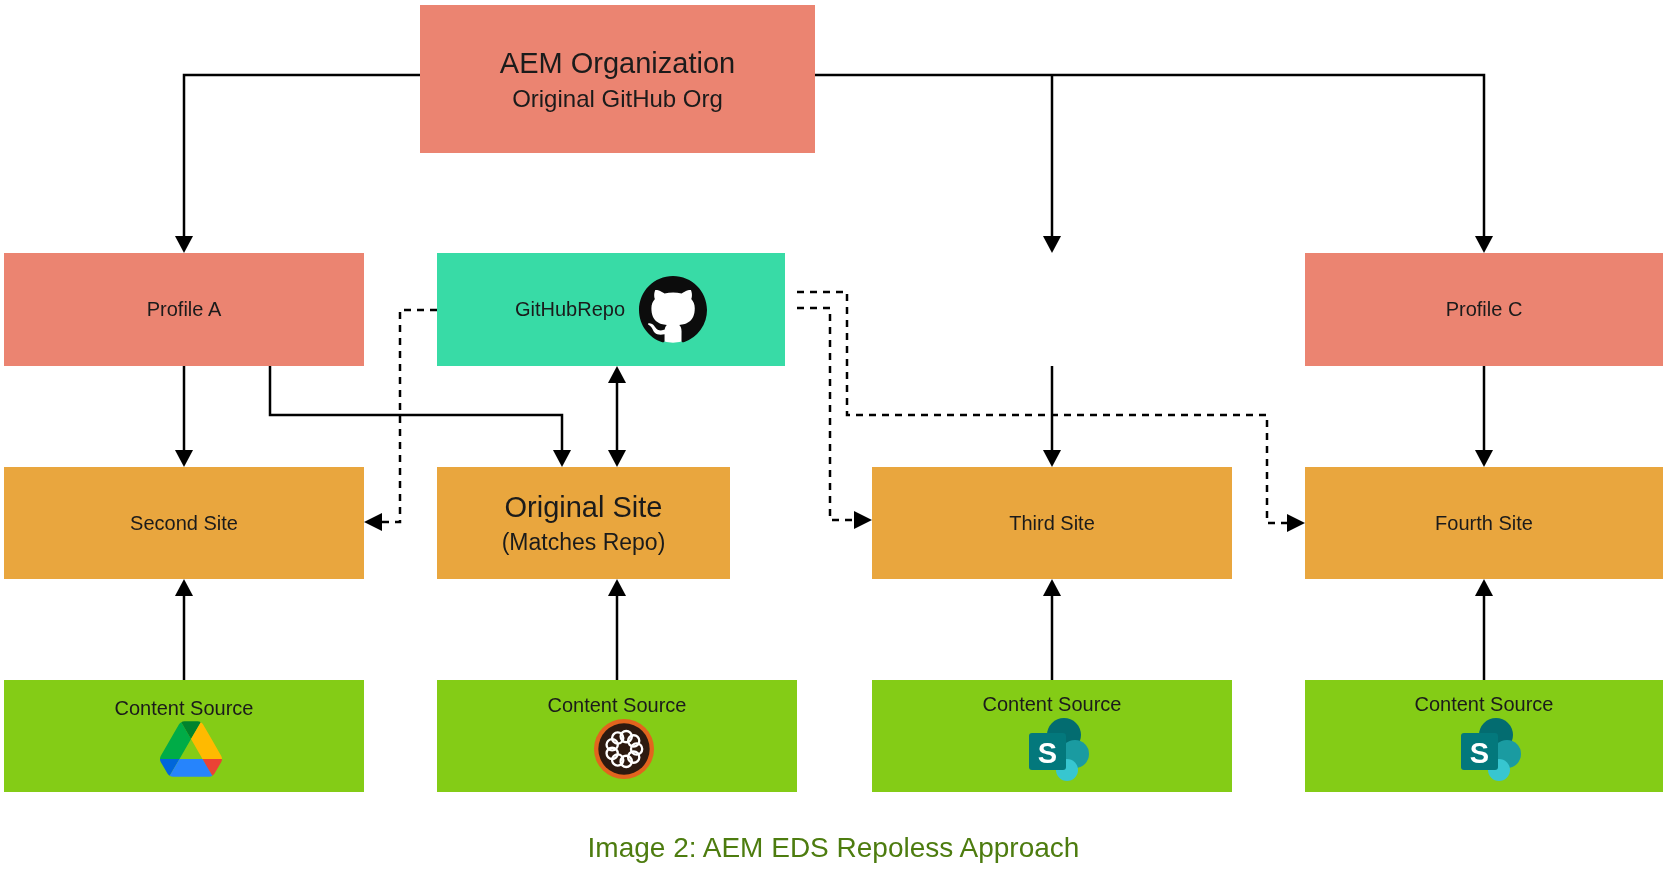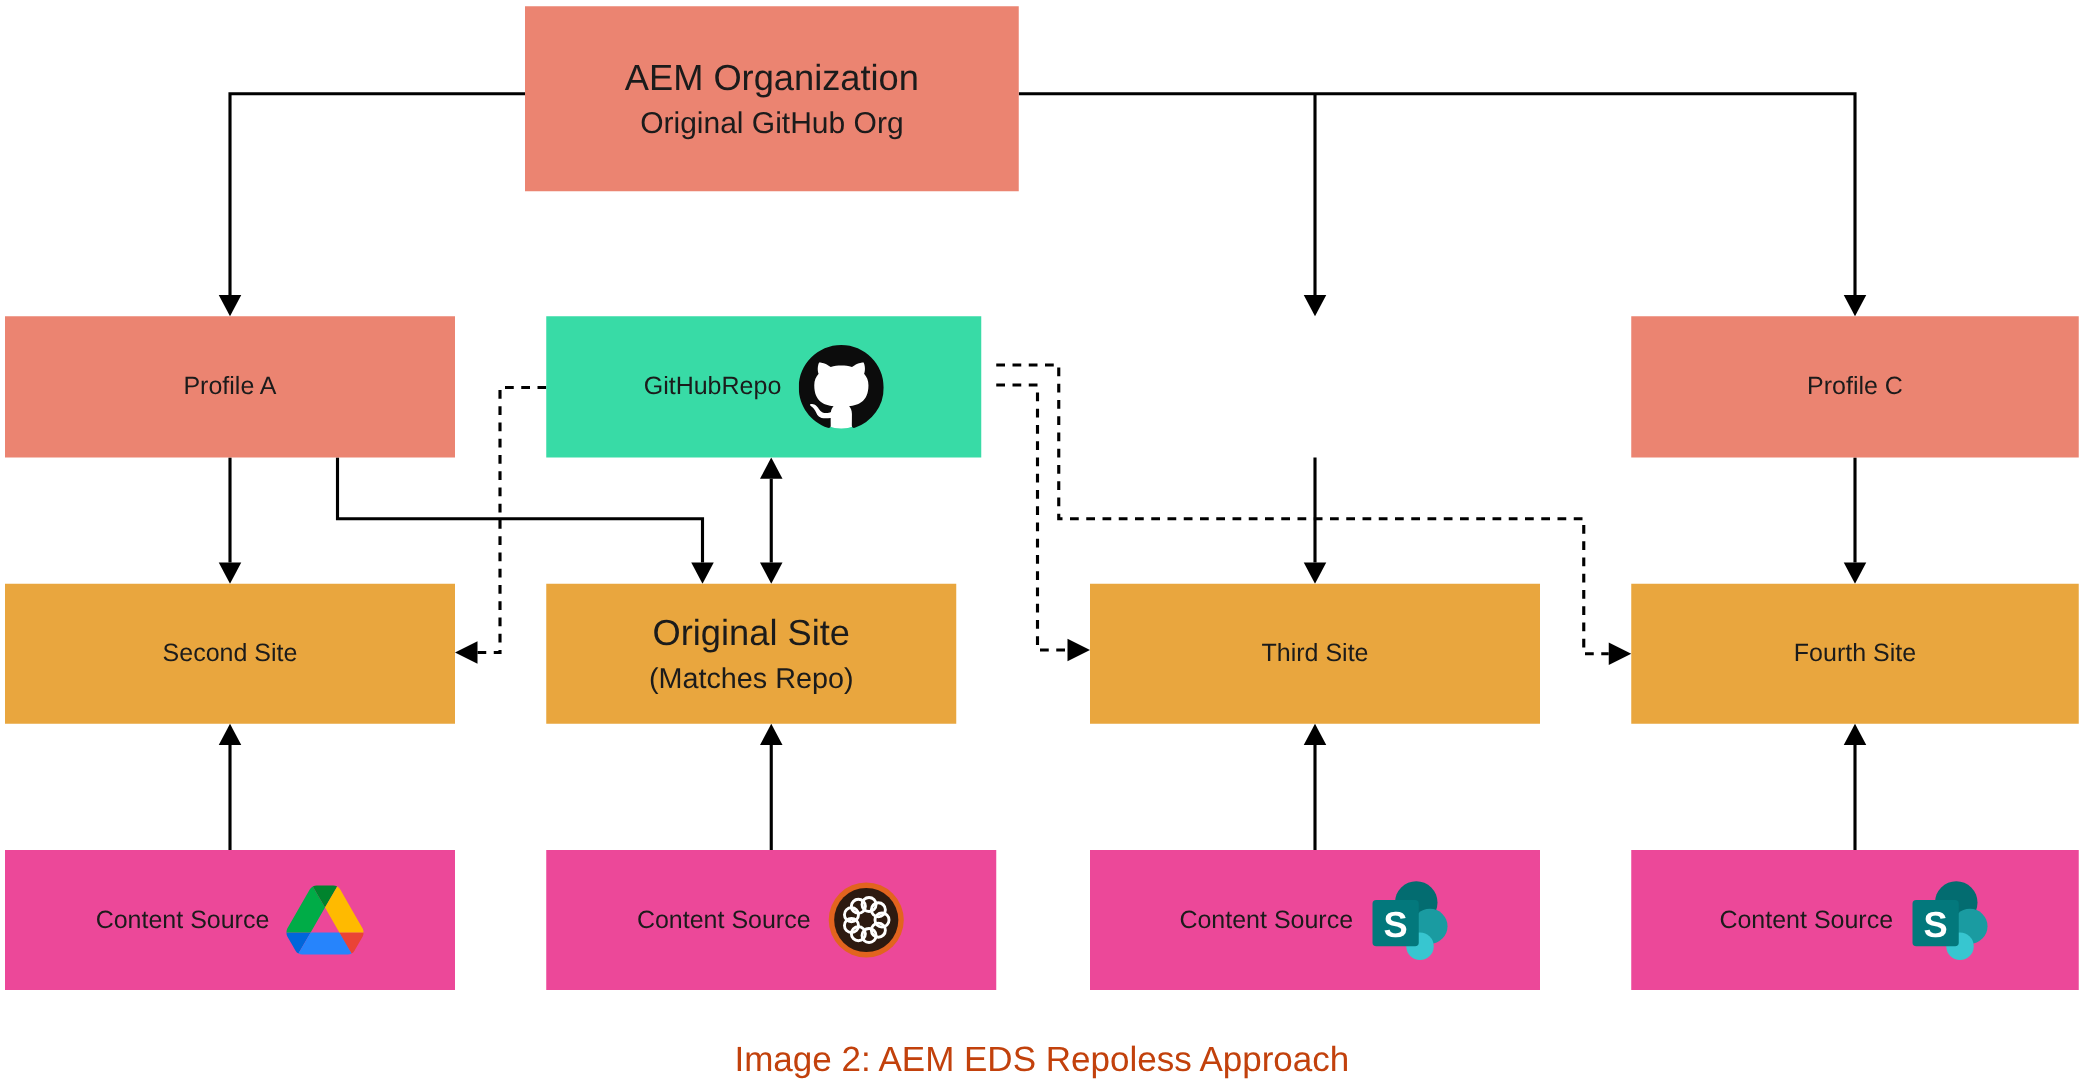--- a/index.html
+++ b/index.html
@@ -13,28 +13,28 @@
   .wires .dashed path{stroke-dasharray:7 6;}
   .node{
     position:absolute;z-index:2;display:flex;align-items:center;justify-content:center;
     text-align:center;
   }
   .node .lbl{font-size:20px;line-height:1.25;}
   .node.col{flex-direction:column;}
   .salmon{background:#EB8471;}
   .teal{background:#38DBA6;}
   .orange{background:#E9A63E;}
-  .blue{background:#ec4899;}
+  .blue{background:#84cc16;flex-direction:column;}
   .title{font-size:29px;line-height:1.35;}
   .subtitle{font-size:24px;line-height:1.3;}
   .subtitle-sm{font-size:23px;line-height:1.3;}
   .icon{flex-shrink:0;margin-left:14px;}
   .caption{
     position:absolute;left:0;right:0;top:832px;text-align:center;
-    font-size:28px;color:#c2410c;z-index:2;
+    font-size:28px;color:#4d7c0f;z-index:2;
   }
 </style>
 </head>
 <body>
 
 <div class="canvas">
 
   <svg class="wires" width="1667" height="871">
     <g>
       <path d="M 420 75 H 184 V 236"></path>
@@ -116,21 +116,21 @@
 
 
   <div class="node salmon" style="left:1305px;top:253px;width:358px;height:113px">
     <span class="lbl">Profile C</span>
   </div>
 
   <div class="node orange" style="left:4px;top:467px;width:360px;height:112px">
     <span class="lbl">Second Site</span>
   </div>
 
-  <div class="node col orange" style="left:437px;top:467px;width:328px;height:112px">
+  <div class="node col orange" style="left:437px;top:467px;width:293px;height:112px">
     <span class="title">Original Site</span>
     <span class="subtitle-sm">(Matches Repo)</span>
   </div>
 
   <div class="node orange" style="left:872px;top:467px;width:360px;height:112px">
     <span class="lbl">Third Site</span>
   </div>
 
   <div class="node orange" style="left:1305px;top:467px;width:358px;height:112px">
     <span class="lbl">Fourth Site</span>

